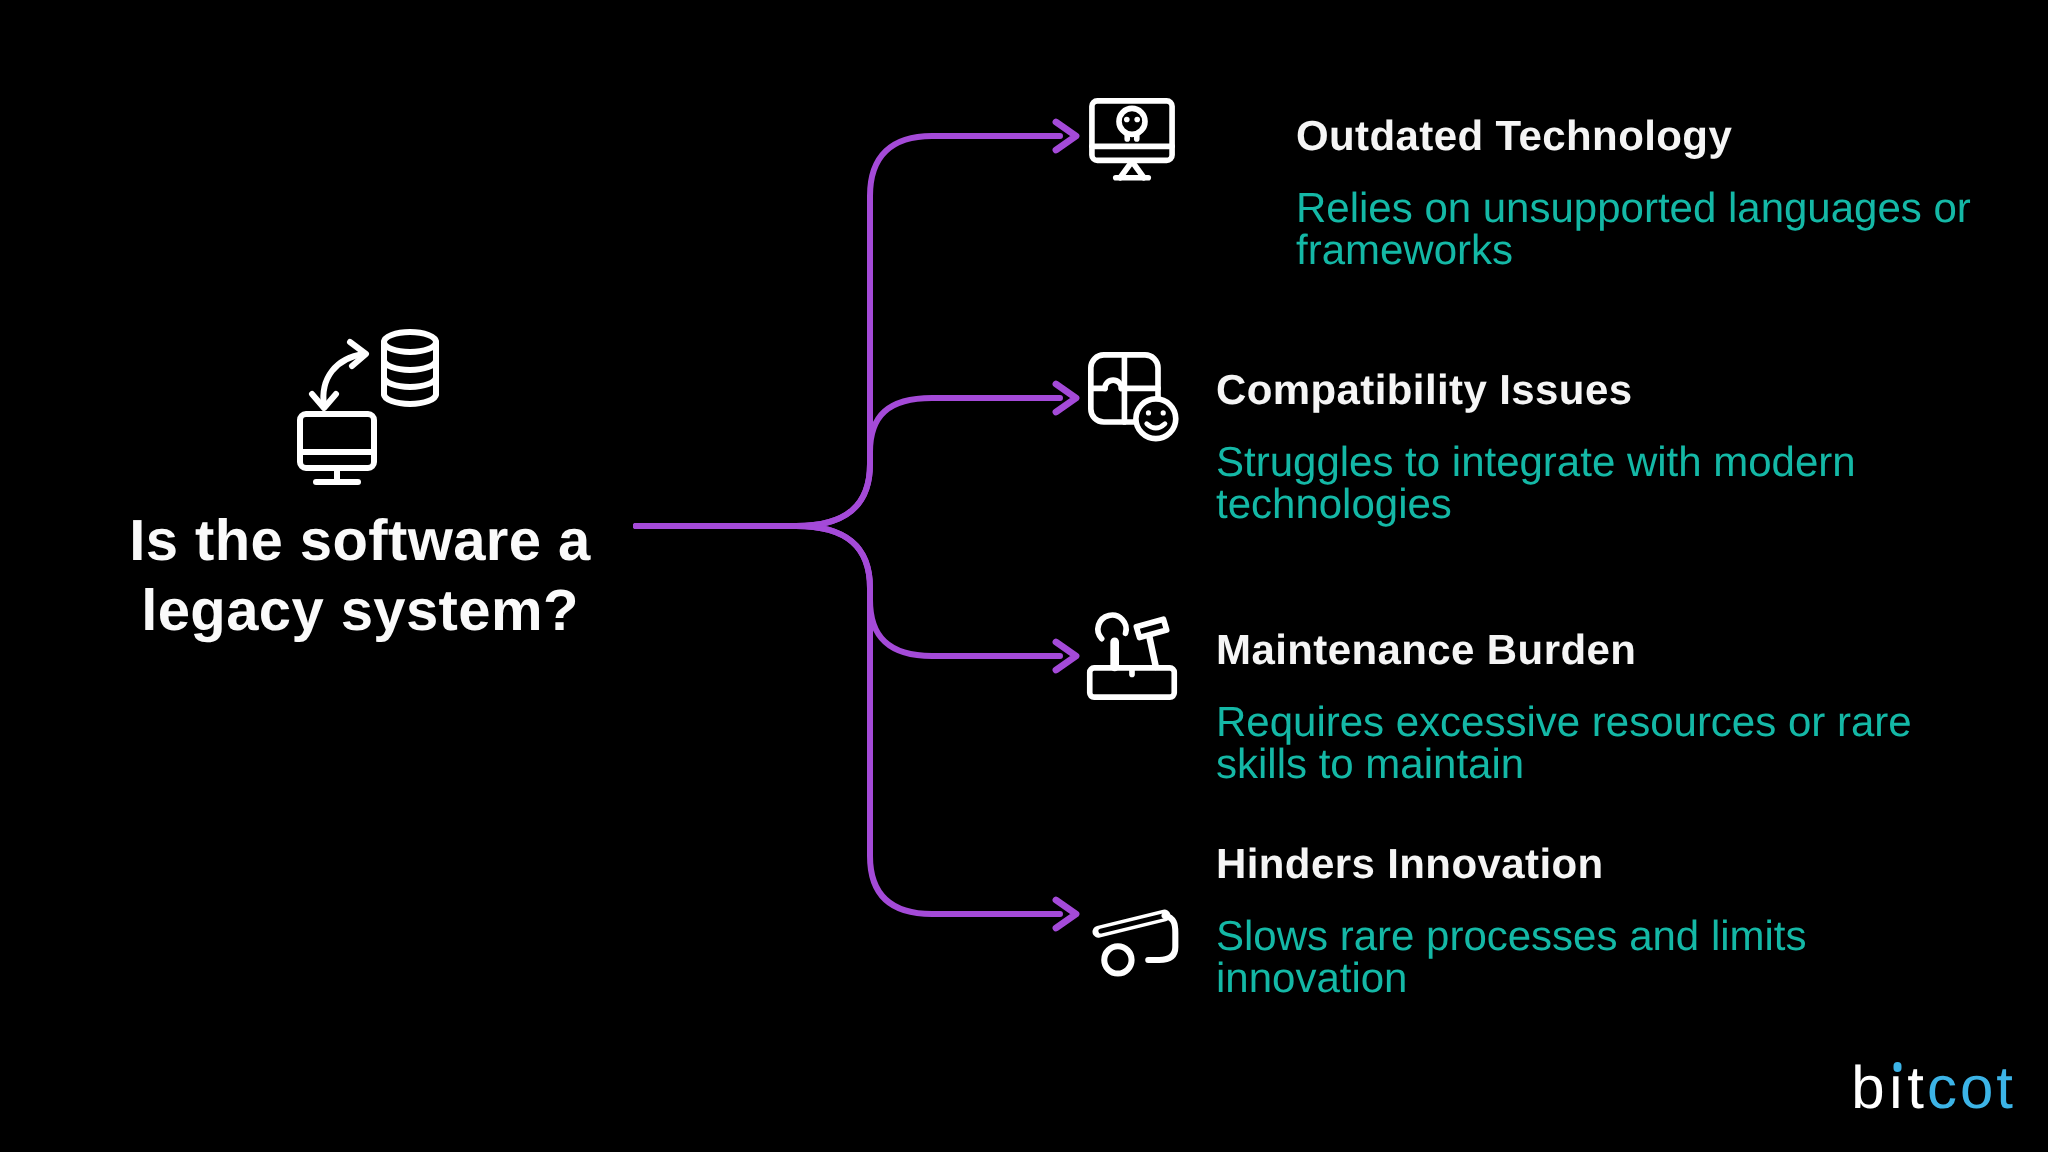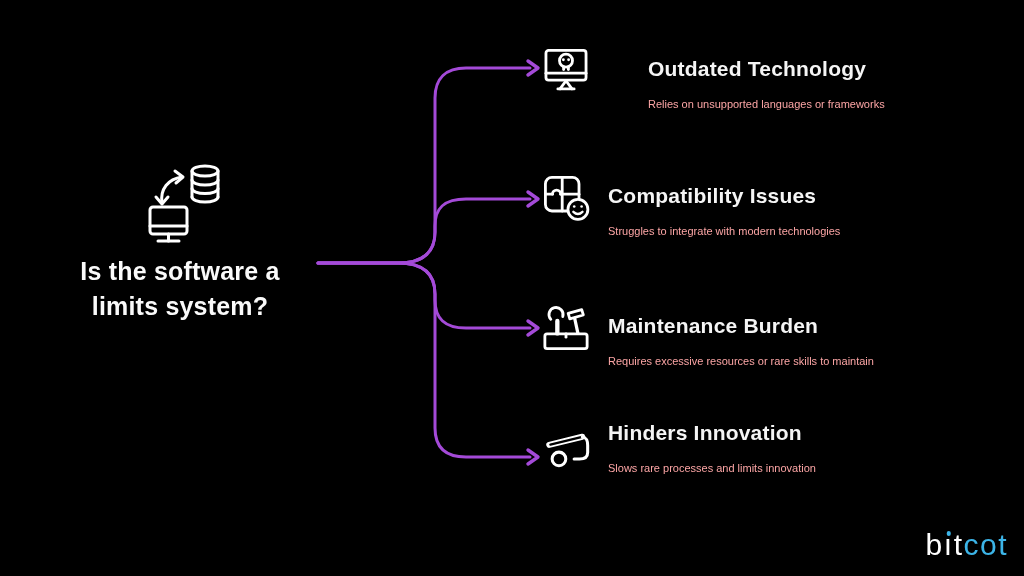--- a/index.html
+++ b/index.html
@@ -16,32 +16,32 @@
     background:var(--bg);
     overflow:hidden;
     font-family:"Liberation Sans", sans-serif;
     color:var(--text);
   }
   svg{display:block;}
   .connectors{position:absolute;left:0;top:0;}
   .center-icon{position:absolute;left:141px;top:156px;}
   .question{
     position:absolute;left:30px;top:254px;width:300px;
-    text-align:center;font-size:25px;line-height:35px;font-weight:700;
+    text-align:center;font-size:29px;line-height:35px;font-weight:700;
     color:#fafafa;letter-spacing:.2px;
   }
   .item{position:absolute;left:540px;display:flex;align-items:flex-start;}
   .item .icon-box{width:56px;flex:0 0 56px;padding-top:0;}
   .item .text-col{padding-left:12px;width:360px;}
   .item .title{
     font-size:21px;line-height:26px;font-weight:700;color:#f5f5f5;
     padding-top:11px;letter-spacing:.2px;
   }
   .item .desc{
-    margin-top:12px;font-size:11px;line-height:21px;color:#fca5a5;
+    margin-top:12px;font-size:21px;line-height:21px;color:#14b8a6;
     max-width:348px;
   }
   .logo{
     position:absolute;right:16px;bottom:14px;
     font-size:30px;font-weight:400;letter-spacing:1.5px;color:#ffffff;
     display:flex;align-items:baseline;
   }
   .logo .accent{color:var(--logo-accent);text-align:center;}
   .logo .i-wrap{position:relative;}
   .logo .i-dot{
@@ -83,21 +83,21 @@
       <path d="M17,85 H38"></path>
 
       <path d="M21,47 C19,33 27,23 41,21"></path>
       <polyline points="34,15 42,21 35,27"></polyline>
       <polyline points="15,41 21,48 27,41"></polyline>
     </g>
   </svg>
 
   <div class="question">
     <div>Is the software a</div>
-    <div>limits system?</div>
+    <div>legacy system?</div>
   </div>
 
   <div class="item" style="top:45px;gap:40px;">
     <div class="icon-box">
       <svg width="52" height="52" viewBox="0 0 48 48">
         <g fill="none" stroke="#ffffff" stroke-width="2.6" stroke-linecap="round" stroke-linejoin="round">
           <rect x="5.5" y="5" width="37" height="27.5" rx="2.5"></rect>
           <path d="M5.5,26 H42.5"></path>
           <circle cx="24" cy="14.5" r="6"></circle>
           <path d="M21.8,20.3 V22.6"></path>

